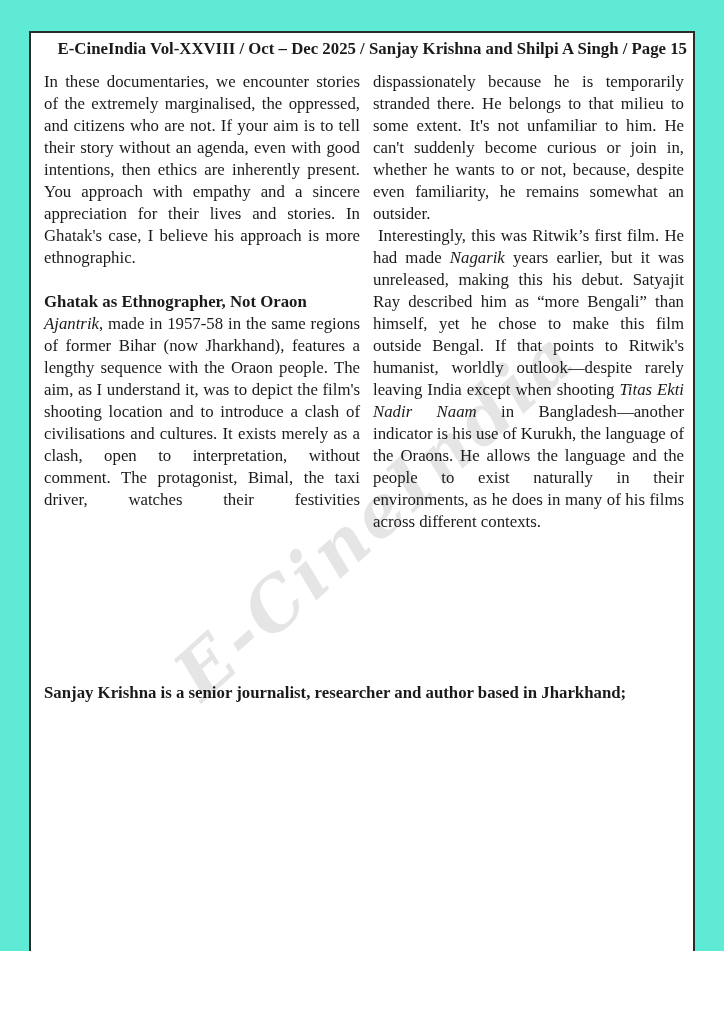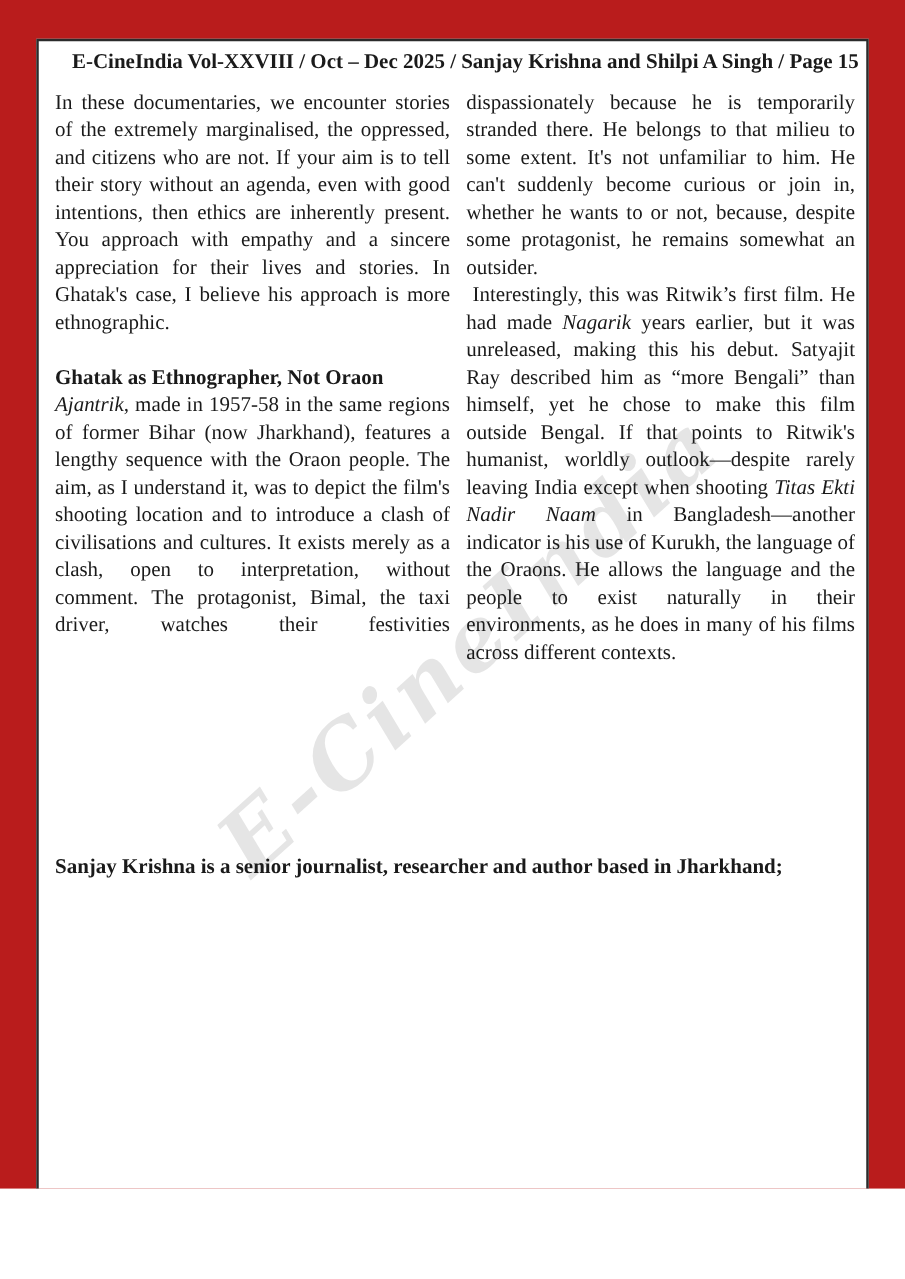--- a/index.html
+++ b/index.html
@@ -1,20 +1,20 @@
 <!DOCTYPE html>
 <html><head>
 <meta charset="utf-8">
 <style>
   html, body { margin: 0; padding: 0; background: #ffffff; }
   .page {
     position: relative;
     width: 724px;
     height: 951px;
-    background: #b91c1c;
+    background: #5eead4;
     font-family: "Liberation Serif", serif;
     color: #1a1a1a;
     overflow: hidden;
   }
   .frame {
     position: absolute;
     left: 29px;
     top: 31px;
     width: 662px;
     height: 956px;
@@ -91,21 +91,21 @@
 
     <div class="watermark">E-CineIndia</div>
 
     <div class="columns">
       <div class="col col-left">
           <p class="para"><span>In these documentaries, we encounter stories of the extremely marginalised, the oppressed, and citizens who are not. If your aim is to tell their story without an agenda, even with good intentions, then ethics are inherently present. You approach with empathy and a sincere appreciation for their lives and stories. In Ghatak's case, I believe his approach is more ethnographic.</span></p>
           <p class="subhead"><span>Ghatak as Ethnographer, Not Oraon</span></p>
           <p class="para justify-last"><span class="it">Ajantrik</span><span>, made in 1957-58 in the same regions of former Bihar (now Jharkhand), features a lengthy sequence with the Oraon people. The aim, as I understand it, was to depict the film's shooting location and to introduce a clash of civilisations and cultures. It exists merely as a clash, open to interpretation, without comment. The protagonist, Bimal, the taxi driver, watches their festivities</span></p>
         </div>
       <div class="col col-right">
-          <p class="para"><span>dispassionately because he is temporarily stranded there. He belongs to that milieu to some extent. It's not unfamiliar to him. He can't suddenly become curious or join in, whether he wants to or not, because, despite some protagonist, he remains somewhat an outsider.</span></p>
+          <p class="para"><span>dispassionately because he is temporarily stranded there. He belongs to that milieu to some extent. It's not unfamiliar to him. He can't suddenly become curious or join in, whether he wants to or not, because, despite even familiarity, he remains somewhat an outsider.</span></p>
           <p class="para indent"><span>Interestingly, this was Ritwik’s first film. He had made </span><span class="it">Nagarik</span><span> years earlier, but it was unreleased, making this his debut. Satyajit Ray described him as “more Bengali” than himself, yet he chose to make this film outside Bengal. If that points to Ritwik's humanist, worldly outlook—despite rarely leaving India except when shooting </span><span class="it">Titas Ekti Nadir Naam</span><span> in Bangladesh—another indicator is his use of Kurukh, the language of the Oraons. He allows the language and the people to exist naturally in their environments, as he does in many of his films across different contexts.</span></p>
         </div>
     </div>
 
     <div class="bio">
       <p class="bio-line">Sanjay Krishna is a senior journalist, researcher and author based in Jharkhand;</p>
     </div>
 
   </div>
 </div>

